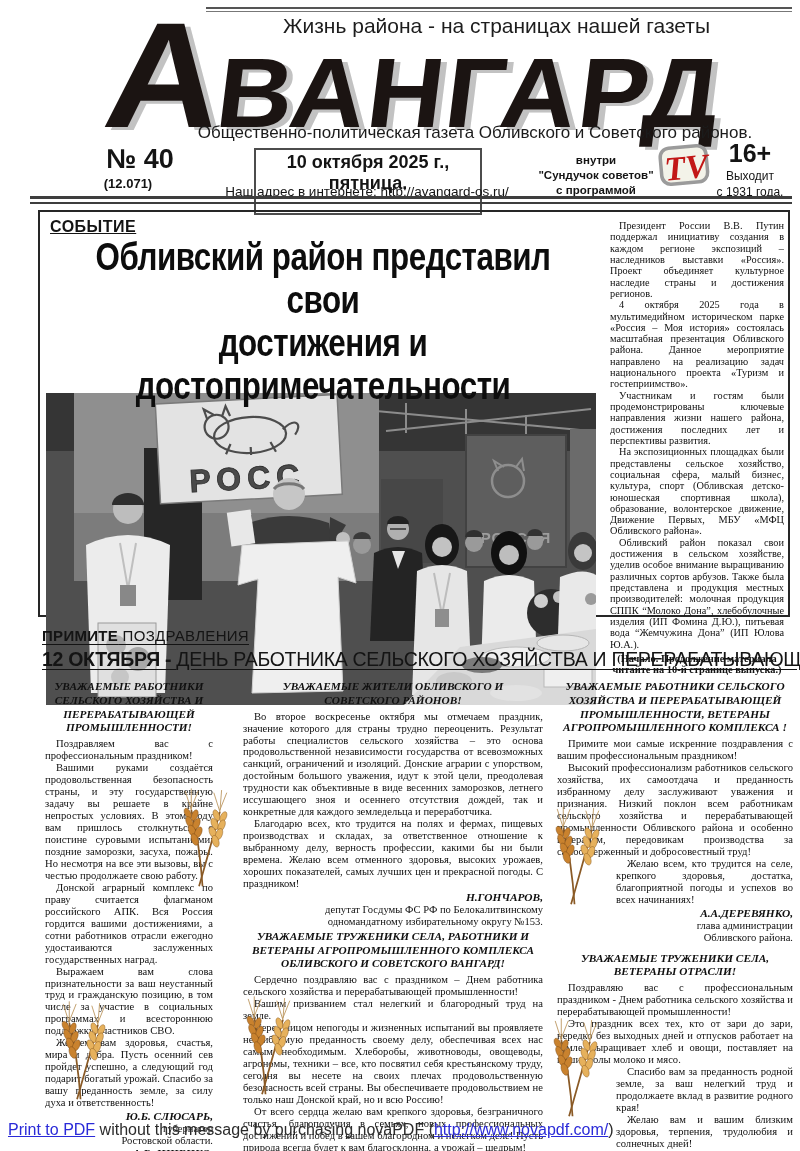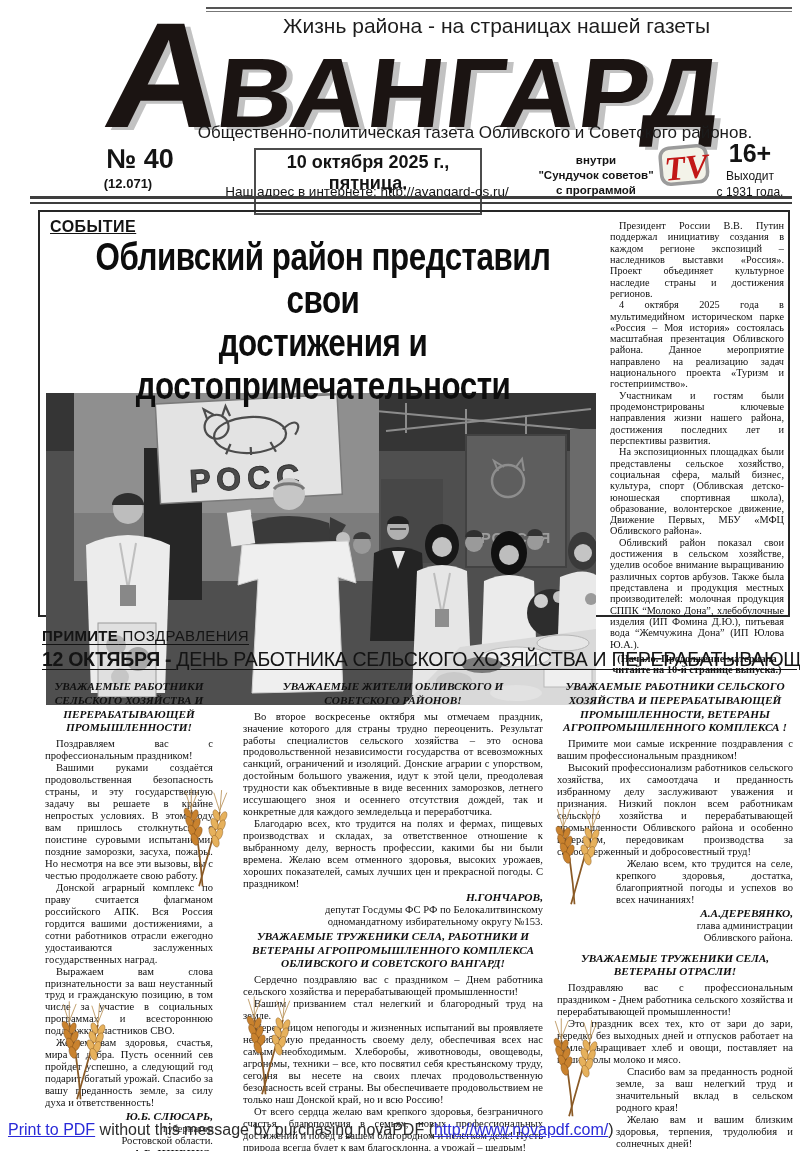--- a/index.html
+++ b/index.html
@@ -335,21 +335,21 @@
         <div class="sig-role">Обливского района.</div>
       </div>
       <div class="msg-heading" style="margin-top:8px">УВАЖАЕМЫЕ  ТРУЖЕНИКИ  СЕЛА,
 ВЕТЕРАНЫ  ОТРАСЛИ!</div>
       <div>
           <p class="para">Поздравляю вас с профессиональным праздником - Днем работника сельского хозяйства и перерабатывающей промышленности!</p>
           <p class="para">Это праздник всех тех, кто от зари до зари, нередко без выходных дней и отпусков работает на земле, выращивает хлеб и овощи, поставляет на наши столы молоко и мясо.</p>
         </div>
       <div class="wheat-float"></div>
       <div>
-          <p class="para">Спасибо вам за преданность родной земле, за ваш нелегкий труд и значительный вклад в сельском родного края!</p>
+          <p class="para">Спасибо вам за преданность родной земле, за ваш нелегкий труд и продолжаете вклад в развитие родного края!</p>
           <p class="para">Желаю вам и вашим близким здоровья, терпения, трудолюбия и солнечных дней!</p>
         </div>
       <div class="sig">
         <div class="sig-name">С.В.САРАТОВ,</div>
 
       </div>
     </div>
   </div>
 
   <svg class="wheat" style="left:58px;top:995px">

